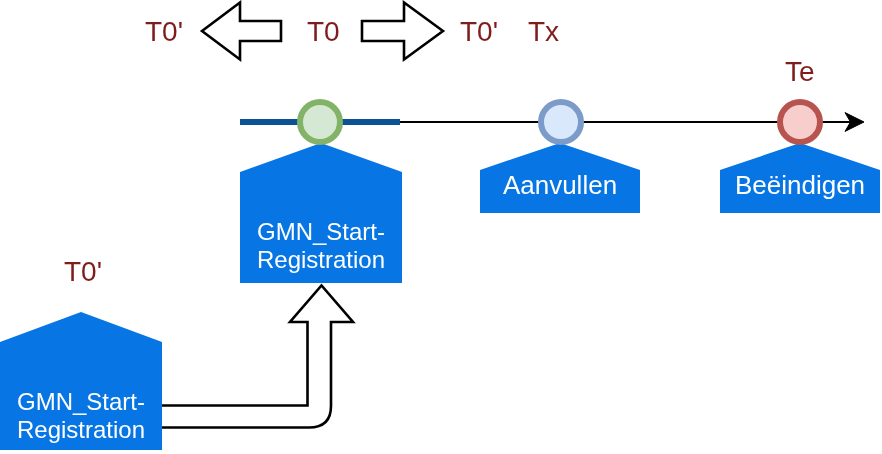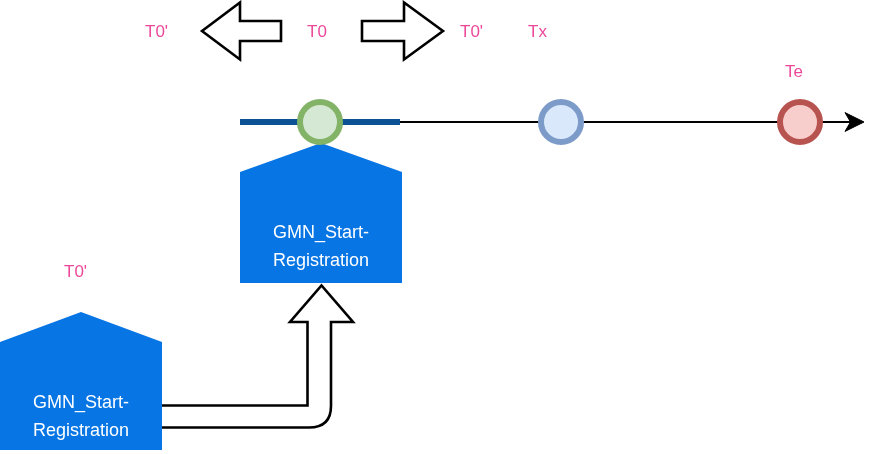--- a/index.html
+++ b/index.html
@@ -5,22 +5,22 @@
   html,body{margin:0;padding:0;background:#fff;}
   .canvas{
     position:relative;
     width:882px;height:454px;
     background:#fff;
     font-family:"Liberation Sans", sans-serif;
     overflow:hidden;
   }
   .lbl{
     position:absolute;
-    font-size:17px;
-    color:#ec4899;
+    font-size:28px;
+    color:#7f1d1d;
     white-space:nowrap;
     line-height:22px;
   }
   .lbl-t0p-left  {left:145px; top:21px;}
   .lbl-t0        {left:307px; top:21px;}
   .lbl-t0p-right {left:460px; top:21px;}
   .lbl-tx        {left:528px; top:21px;}
   .lbl-te        {left:785px; top:21px;margin-top:40px;}
   .lbl-t0p-bottom{left:64px;  top:261px;}
 
@@ -40,21 +40,21 @@
   .pent-beeindigen{
     left:720px; top:143px; width:160px; height:70px;
     clip-path:polygon(0 38.5%, 50% 0, 100% 38.5%, 100% 100%, 0 100%);
   }
   .pent-bottom-gmn{
     left:0px; top:312px; width:162px; height:138px;
     clip-path:polygon(0 21.7%, 50% 0, 100% 21.7%, 100% 100%, 0 100%);
   }
   .pent-text-2l{
     position:absolute; left:0; right:0; bottom:9px;
-    font-size:18px; line-height:28px;
+    font-size:24px; line-height:28px;
   }
   .pent-text-1l{
     position:absolute; left:0; right:0; top:0; bottom:0;
     display:flex; align-items:center; justify-content:center;
     padding-top:13px;
     font-size:26px; line-height:28px;
   }
   svg.overlay{
     position:absolute; left:0; top:0;
     pointer-events:none;
@@ -73,21 +73,27 @@
 
   <div class="lbl lbl-t0p-bottom">T0'</div>
 
   <div class="pent pent-top-gmn" style="background: rgb(7, 117, 227);">
     <div class="pent-text-2l">
       <div>GMN_Start-</div>
       <div>Registration</div>
     </div>
   </div>
 
+  <div class="pent pent-aanvullen" style="background: rgb(7, 117, 227);">
+    <div class="pent-text-1l">Aanvullen</div>
+  </div>
 
+  <div class="pent pent-beeindigen" style="background: rgb(7, 117, 227);">
+    <div class="pent-text-1l">Beëindigen</div>
+  </div>
 
   <div class="pent pent-bottom-gmn" style="background: rgb(7, 117, 227);">
     <div class="pent-text-2l" style="bottom:6px;">
       <div>GMN_Start-</div>
       <div>Registration</div>
     </div>
   </div>
 
   <svg class="overlay" width="882" height="454" viewBox="0 0 882 454">
 

